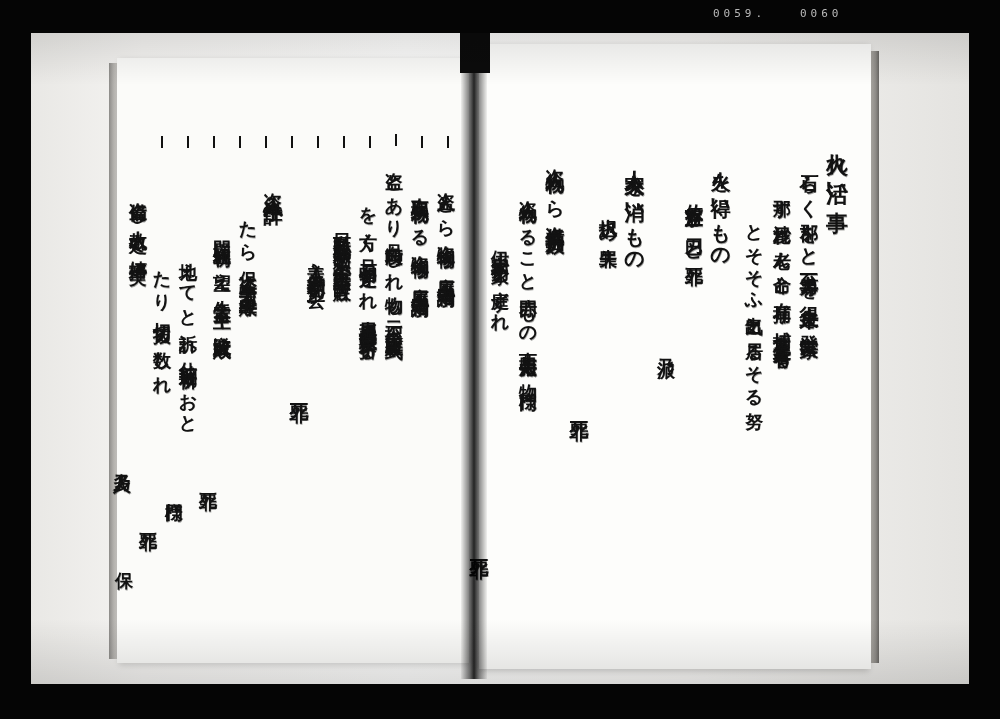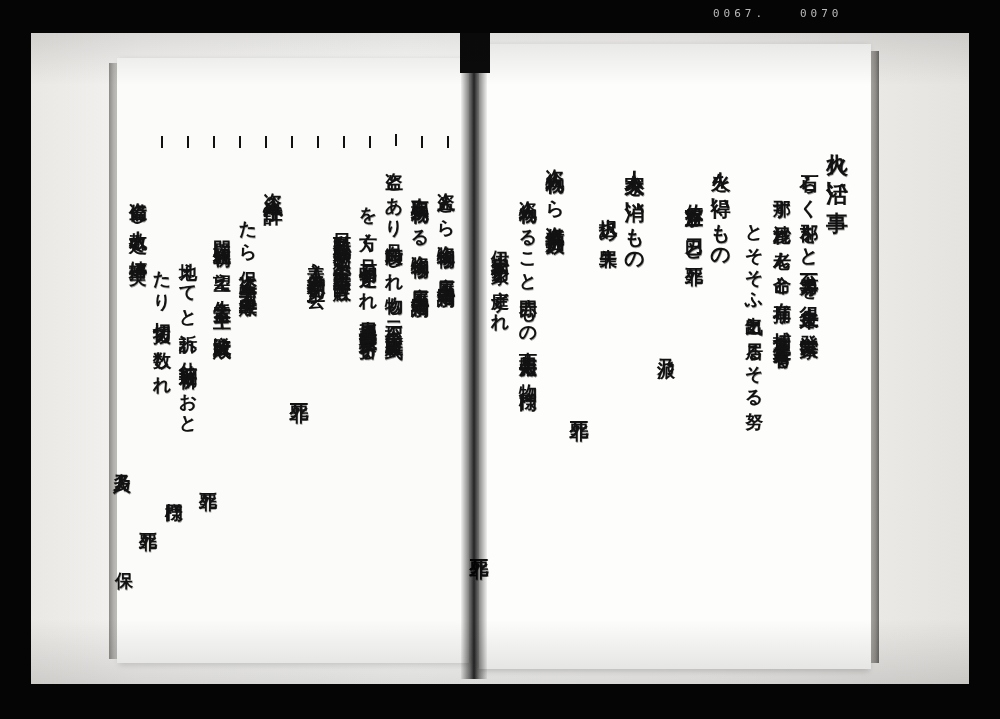--- a/index.html
+++ b/index.html
@@ -158,22 +158,22 @@
     overflow: hidden;
     clip: rect(0 0 0 0);
     white-space: nowrap;
   }
 </style>
 </head>
 <body>
 
 <div id="scan">
 
-  <div class="filmcode left">0067.</div>
-  <div class="filmcode right">0070</div>
+  <div class="filmcode left">0059.</div>
+  <div class="filmcode right">0060</div>
 
   <div class="spread">
 
     <div class="edge-right"></div>
     <div class="leaf leaf-right">
       <div class="cols">
         <div class="col" style="right:22px;  top:92px;  height:190px; font-size:22px;">火れ活い事ゝ</div>
         <div class="col" style="right:52px;  top:116px; height:420px; font-size:19px;">石らく郡をと至力等々を得止来を登害家に</div>
         <div class="col" style="right:80px;  top:142px; height:470px; font-size:18px;">那す沙尾れ老ん命ゝと左捕ゝり捕切ゝ左見之ゝゝ事ゝ有る</div>
         <div class="col" style="right:108px; top:168px; height:270px; font-size:18px;">とそそふ出気と居るそる努</div>

